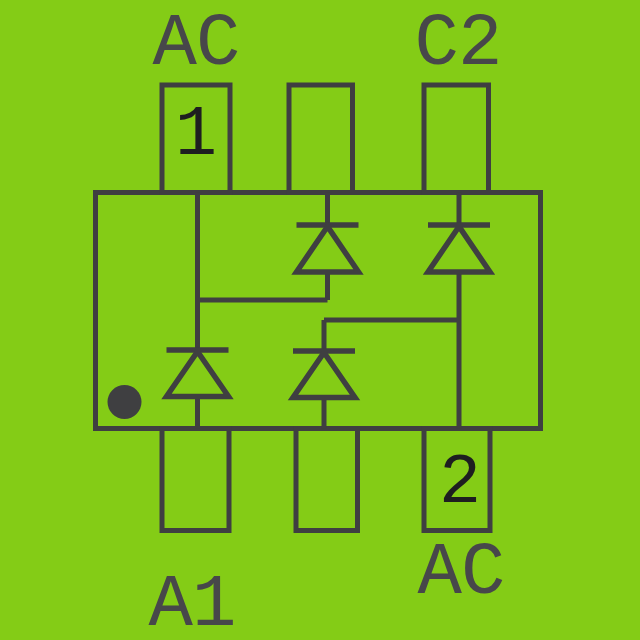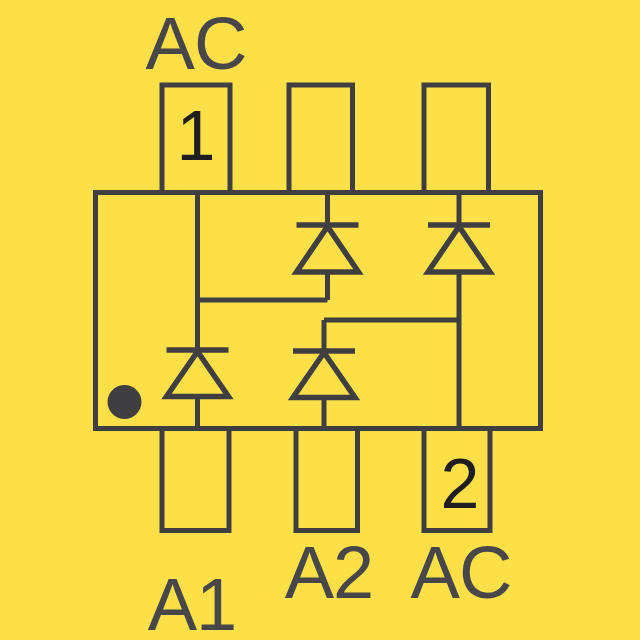--- a/index.html
+++ b/index.html
@@ -4,23 +4,23 @@
 <style>
   html, body {
     margin: 0;
     padding: 0;
     background: #ffffff;
   }
   #stage {
     position: relative;
     width: 640px;
     height: 640px;
-    background: #fde047;
+    background: #84cc16;
     overflow: hidden;
-    font-family: Liberation Sans, sans-serif;
+    font-family: Liberation Mono, monospace;
   }
   #schematic-svg {
     position: absolute;
     left: 0;
     top: 0;
   }
   .pin-label {
     position: absolute;
     font-size: 74px;
     line-height: 74px;
@@ -85,21 +85,21 @@
       <g stroke-width="5.5">
         <path d="M293 351 H355"></path>
         <polygon points="324,352.5 293,397.5 355,397.5"></polygon>
       </g>
 
       <circle cx="124.5" cy="402" r="17" fill="#3f3f41" stroke="none"></circle>
     </g>
   </svg>
 
   <div class="pin-label" style="left:196px; top:7px;">AC</div>
+  <div class="pin-label" style="left:458px; top:7px;">C2</div>
 
   <div class="pin-label" style="left:192px; top:536px;margin-top:32px;">A1</div>
-  <div class="pin-label" style="left:329px; top:536px;">A2</div>
   <div class="pin-label" style="left:461px; top:536px;">AC</div>
 
   <div class="pin-number" style="left:196px; top:101px;">1</div>
   <div class="pin-number" style="left:460px; top:449px;">2</div>
 
 </div>
 
 </body></html>

